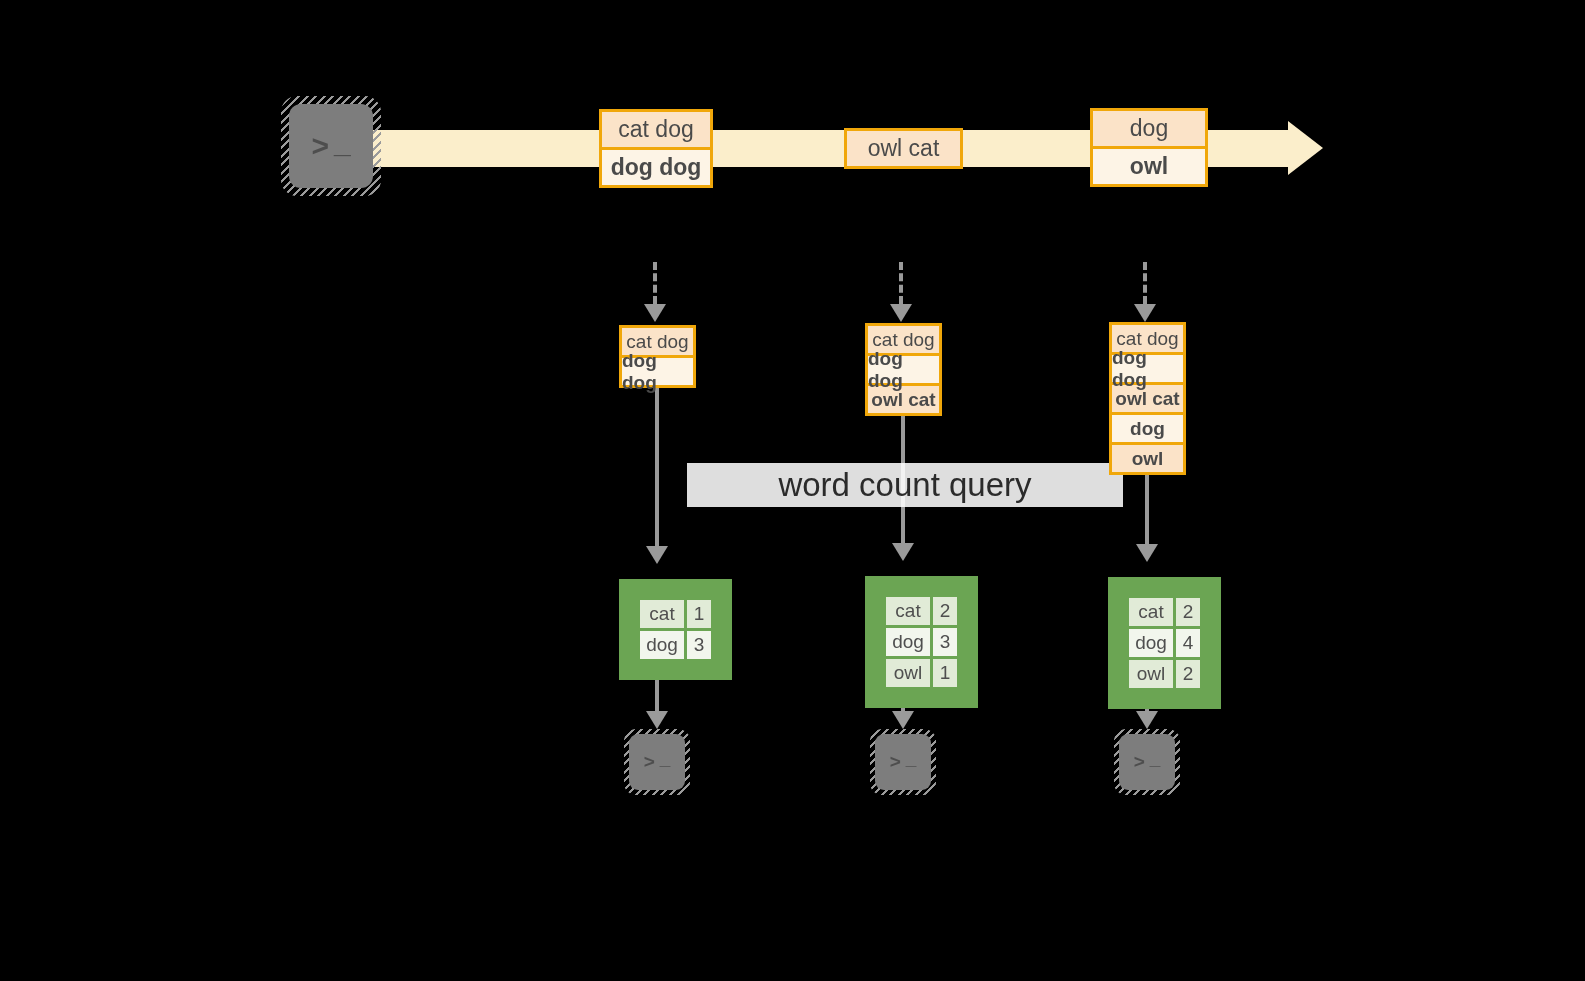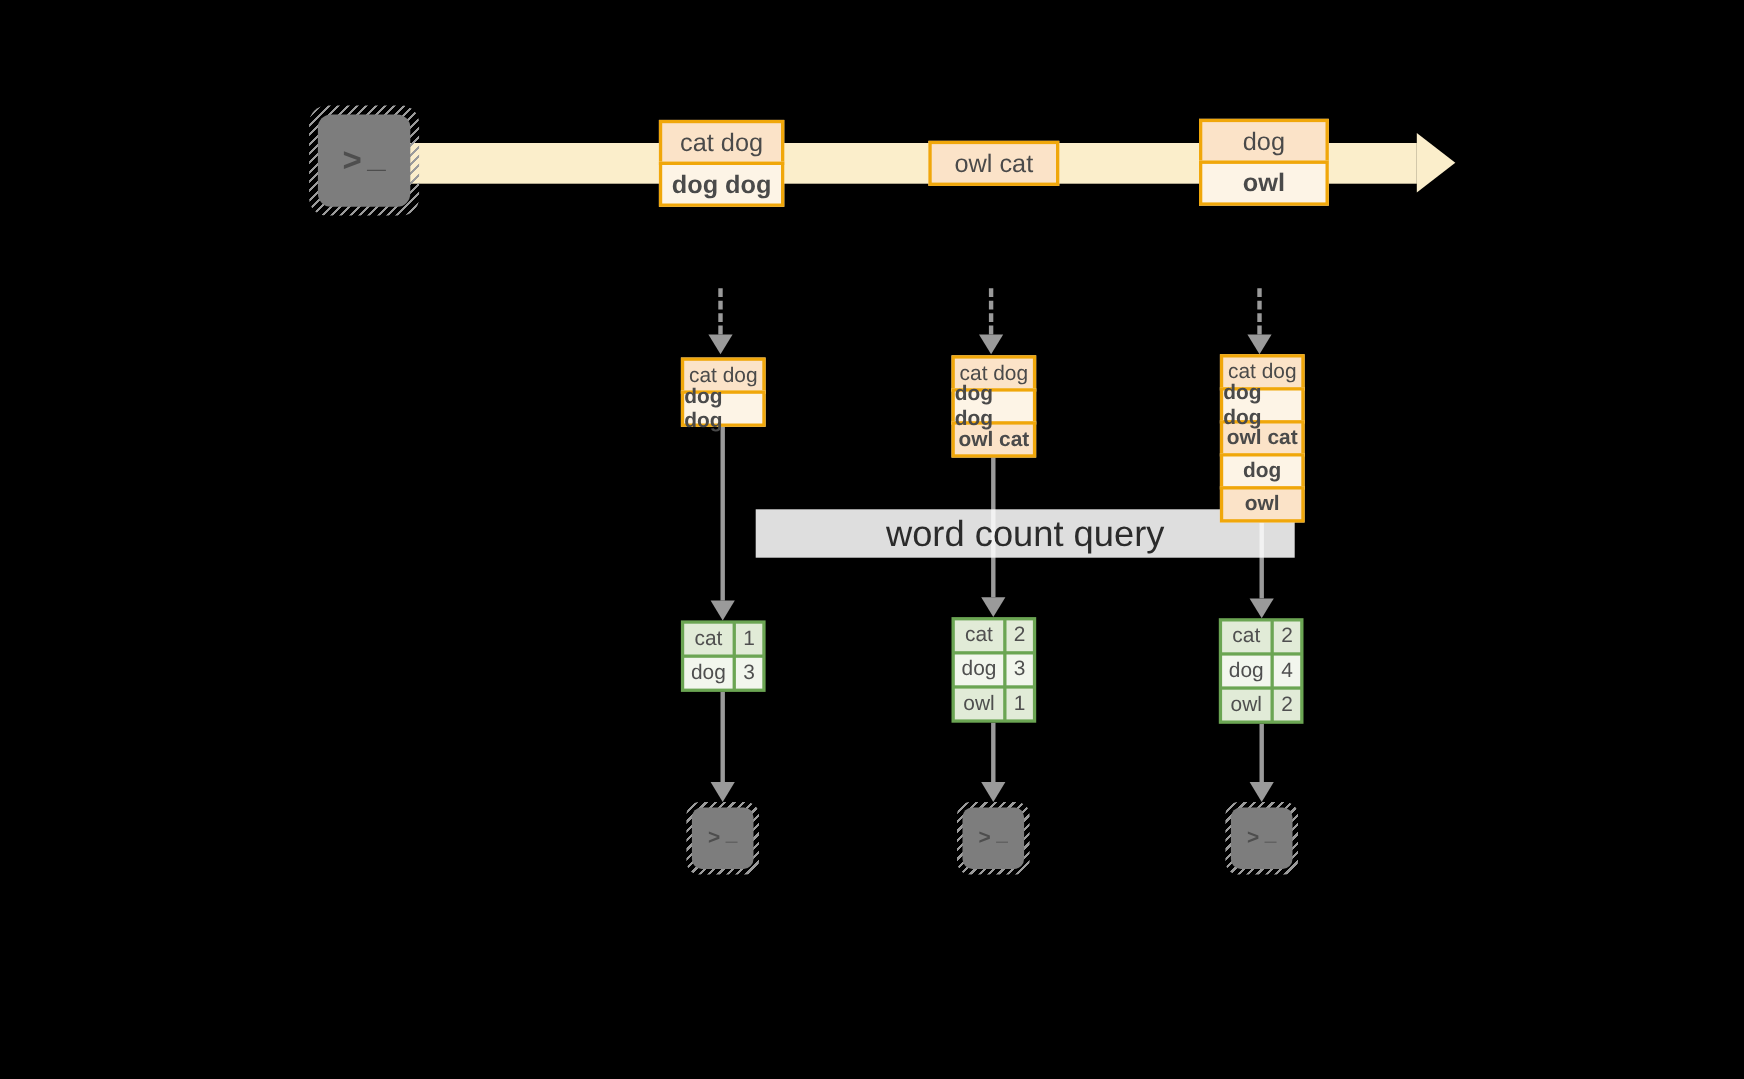--- a/index.html
+++ b/index.html
@@ -62,32 +62,33 @@
     border-left:11px solid transparent; border-right:11px solid transparent;
     border-top:18px solid var(--arrow-gray, #9a9a9a); }
 
   .da-1 { left:653px; } .da-2 { left:899px; } .da-3 { left:1143px; }
   .vdash.da { top:262px; height:42px; }
   .dh-1 { left:644px; } .dh-2 { left:890px; } .dh-3 { left:1134px; }
   .head.da { top:304px; }
 
   
   .banner {
-    position:absolute; left:687px; top:463px; width:490px; height:44px; z-index:4;
+    position:absolute; left:687px; top:463px; width:436px; height:44px; z-index:4;
     background:rgba(255,255,255,0.87);
     display:flex; align-items:center; justify-content:center;
     color:#2b2b2b; font-size:33px;
   }
 
   
   .gtable {
     position:absolute; z-index:5;
     display:grid; grid-template-columns:44px 24px; grid-auto-rows:28px;
-    gap:3px; padding:3px;
+    gap:3px; padding:21px;
     background:var(--green-border, #6ba553);
+    margin-top:15px;
   }
   .gcell {
     background:var(--green-fill, #e1ebd7);
     display:flex; align-items:center; justify-content:center;
     color:#4f4f4f; font-size:19px;
   }
   .gcell:nth-child(4n+3), .gcell:nth-child(4n+4) { background:var(--green-fill-light, #f2f6ed); }
   .gt-1 { left:619px; top:564px; } .gt-2 { left:865px; top:561px; } .gt-3 { left:1108px; top:562px; }
 </style>
 </head>

